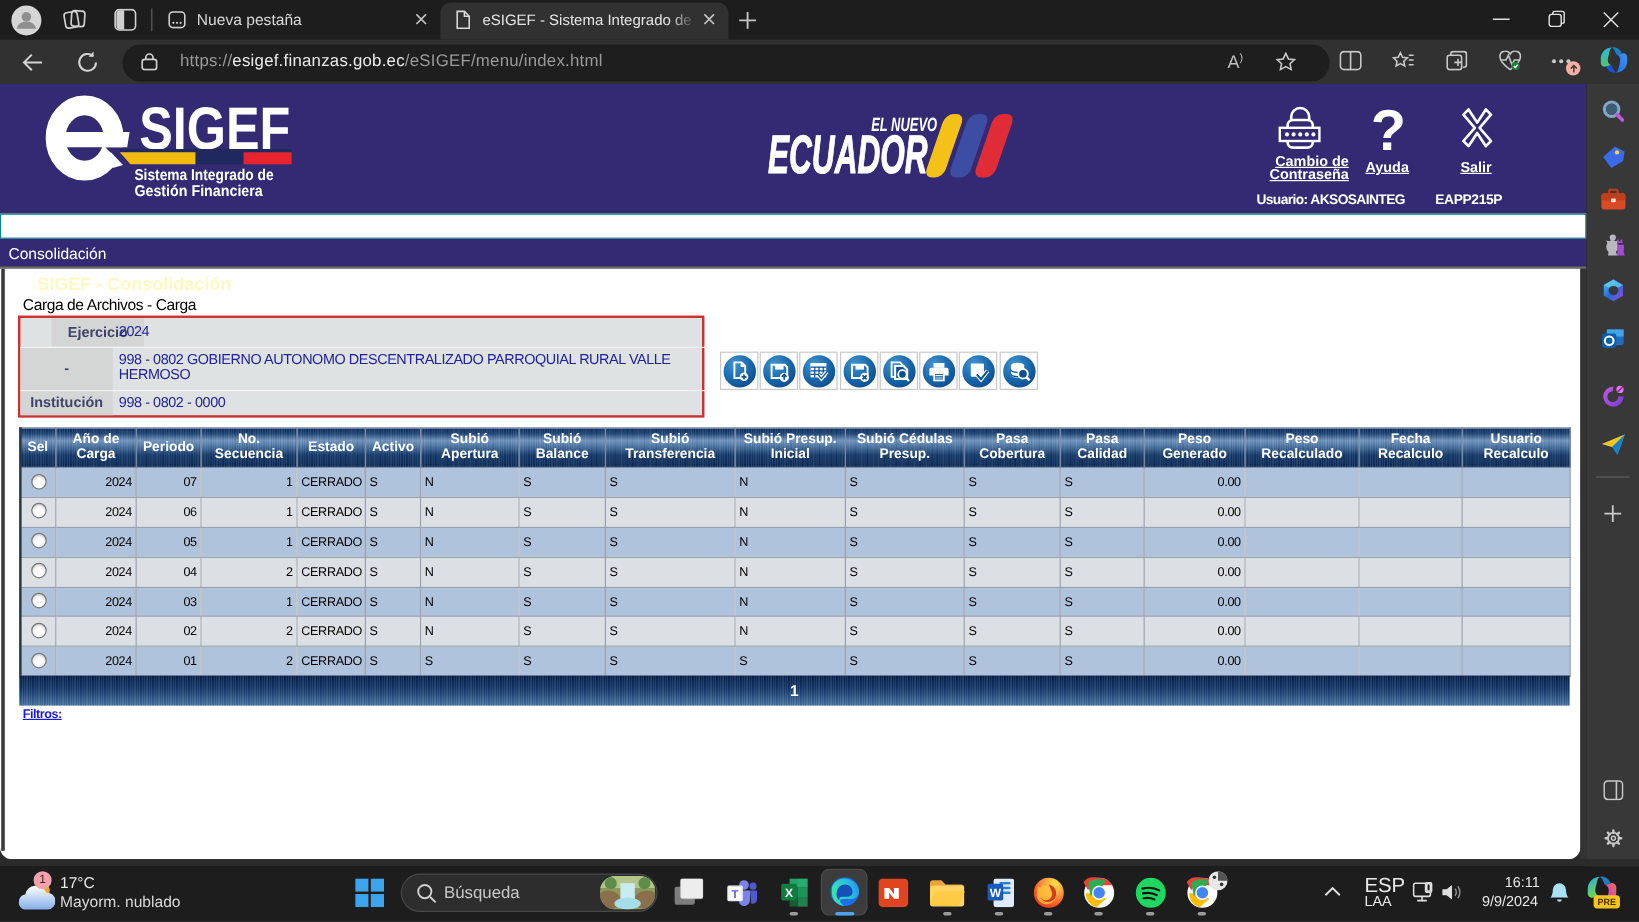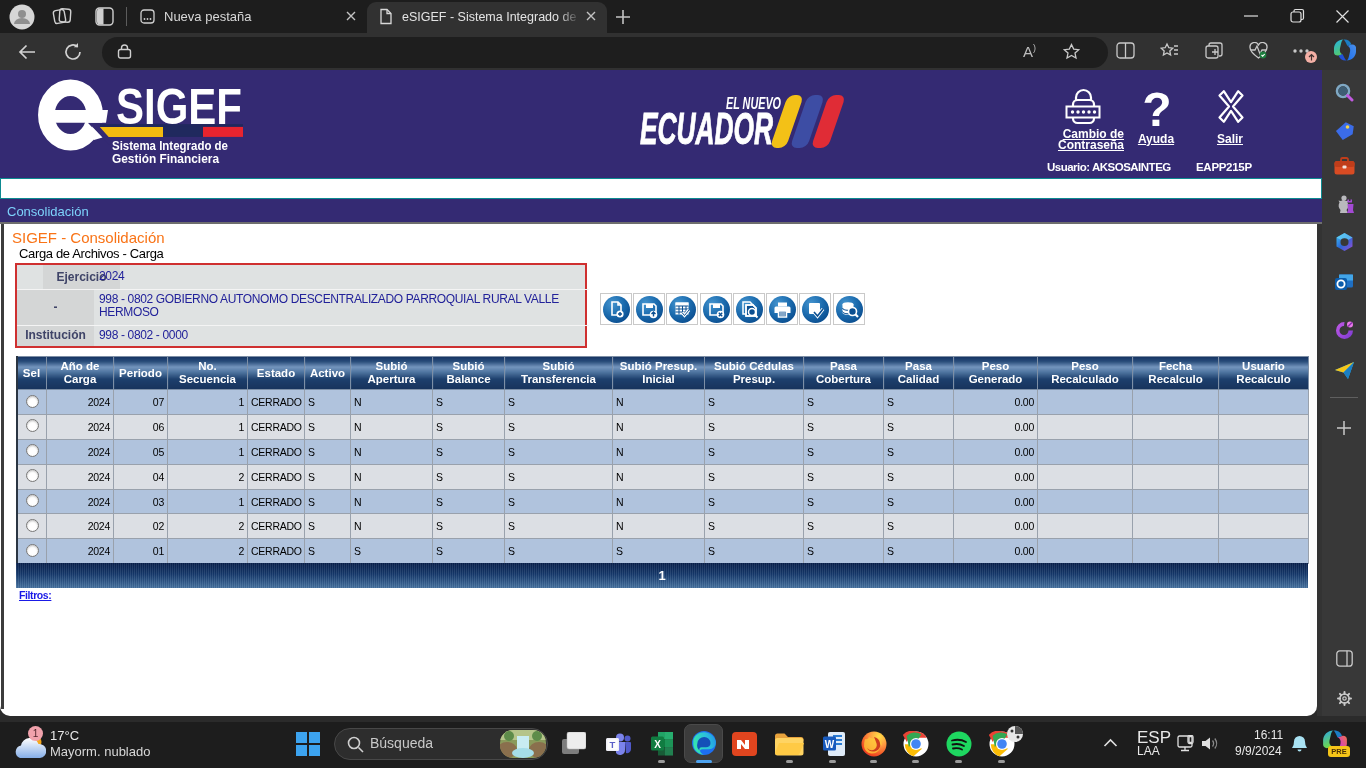--- a/index.html
+++ b/index.html
@@ -14,28 +14,28 @@
 .tabtext { color:#d8d8d8; font-size:13px; }
 #activetab { left:367px; top:2px; width:240px; height:31px; background:#313131; border-radius:9px 9px 0 0; }
 #urltext { left:150px; top:42px; font-size:14px; color:#9a9a9a; letter-spacing:0.2px; }
 #urltext b { color:#ececec; font-weight:normal; }
 
 
 #pheader { left:0; top:70px; width:1322px; height:108px; background:#342a73; }
 #marquee { left:0; top:178px; width:1322px; height:21px; background:#ffffff; border:1px solid #0d8a91; }
 #marqueetext { left:3px; top:181px; font-size:14px; letter-spacing:0.3px; color:#3c3f92; white-space:nowrap; }
 #menubar { left:0; top:199px; width:1322px; height:23px; background:#342a73; }
-#menubar span { position:absolute; left:7px; top:5px; color:#7dd3fc; font-size:13px; }
+#menubar span { position:absolute; left:7px; top:5px; color:#ffffff; font-size:13px; }
 #frameline { left:0; top:222px; width:1322px; height:2px; background:#6e6e6e; }
 
 
 #content { left:0; top:224px; width:1317px; height:492px; background:#ffffff; border-radius:0 0 10px 10px; }
 #leftedge { left:1px; top:224px; width:3px; height:485px; background:#3c3c3c; }
 #rightedge { left:1317px; top:224px; width:5px; height:492px; background:#333333; }
-#h1 { left:12px; top:229px; font-size:15px; font-weight:normal; color:#f97316; }
+#h1 { left:31px; top:229px; font-size:15px; font-weight:bold; color:#fef9c3; }
 #h2 { left:19px; top:246px; font-size:13px; letter-spacing:-0.35px; color:#000; }
 
 #formbox { left:15px; top:263px; width:572px; height:85px; border:2px solid #cf3030; background:#dfe2e2; }
 .flabel { position:absolute; left:0; width:77px; background:#d4d6d6; color:#3f4468; font-weight:bold; font-size:12px; text-align:center; }
 .fval { position:absolute; left:82px; color:#22229a; font-size:12px; letter-spacing:-0.35px; }
 #fr1 { top:0; height:24px;margin-left:26px; }
 #fr2 { top:24px; height:36px; }
 #fr3 { top:60px; height:21px; }
 
 .btncell { position:absolute; top:293px; width:32px; height:32px; background:#fff; border:1px solid #c9c9c9; }
@@ -135,20 +135,21 @@
 
   <svg class="abs" style="left:63px;top:42px" width="20" height="20" fill="none" stroke="#d2d2d2" stroke-width="1.7">
       <path d="M17 10 a7 7 0 1 1 -2.3 -5.2"></path>
       <path d="M15 1 v4.2 h-4.2" fill="#d2d2d2" stroke="none"></path>
     </svg>
 
   <svg class="abs" style="left:117px;top:43px" width="15" height="16" fill="none" stroke="#cfcfcf" stroke-width="1.4">
       <rect x="1.5" y="6.5" width="12" height="8.5" rx="2"></rect>
       <path d="M4.5 6.5 V5 a3 3 0 0 1 6 0 v1.5"></path>
     </svg>
+  <div class="abs" id="urltext">https://<b>esigef.finanzas.gob.ec</b>/eSIGEF/menu/index.html</div>
 
   <div class="abs" style="left:1023px;top:43px;color:#bdbdbd;font-size:15px">A<span style="font-size:9px;vertical-align:6px">)</span></div>
 
   <svg class="abs" style="left:1063px;top:43px" width="17" height="17" fill="none" stroke="#c9c9c9" stroke-width="1.3">
       <path d="M8.5 1.5 l2.2 4.6 5 .6 -3.7 3.4 1 4.9 -4.5-2.5 -4.5 2.5 1-4.9 -3.7-3.4 5-.6 z"></path>
     </svg>
 
   <svg class="abs" style="left:1116px;top:42px" width="19" height="17" fill="none" stroke="#c9c9c9" stroke-width="1.3">
       <rect x="1" y="1" width="17" height="15" rx="3"></rect>
       <path d="M9.5 1 v15"></path>

